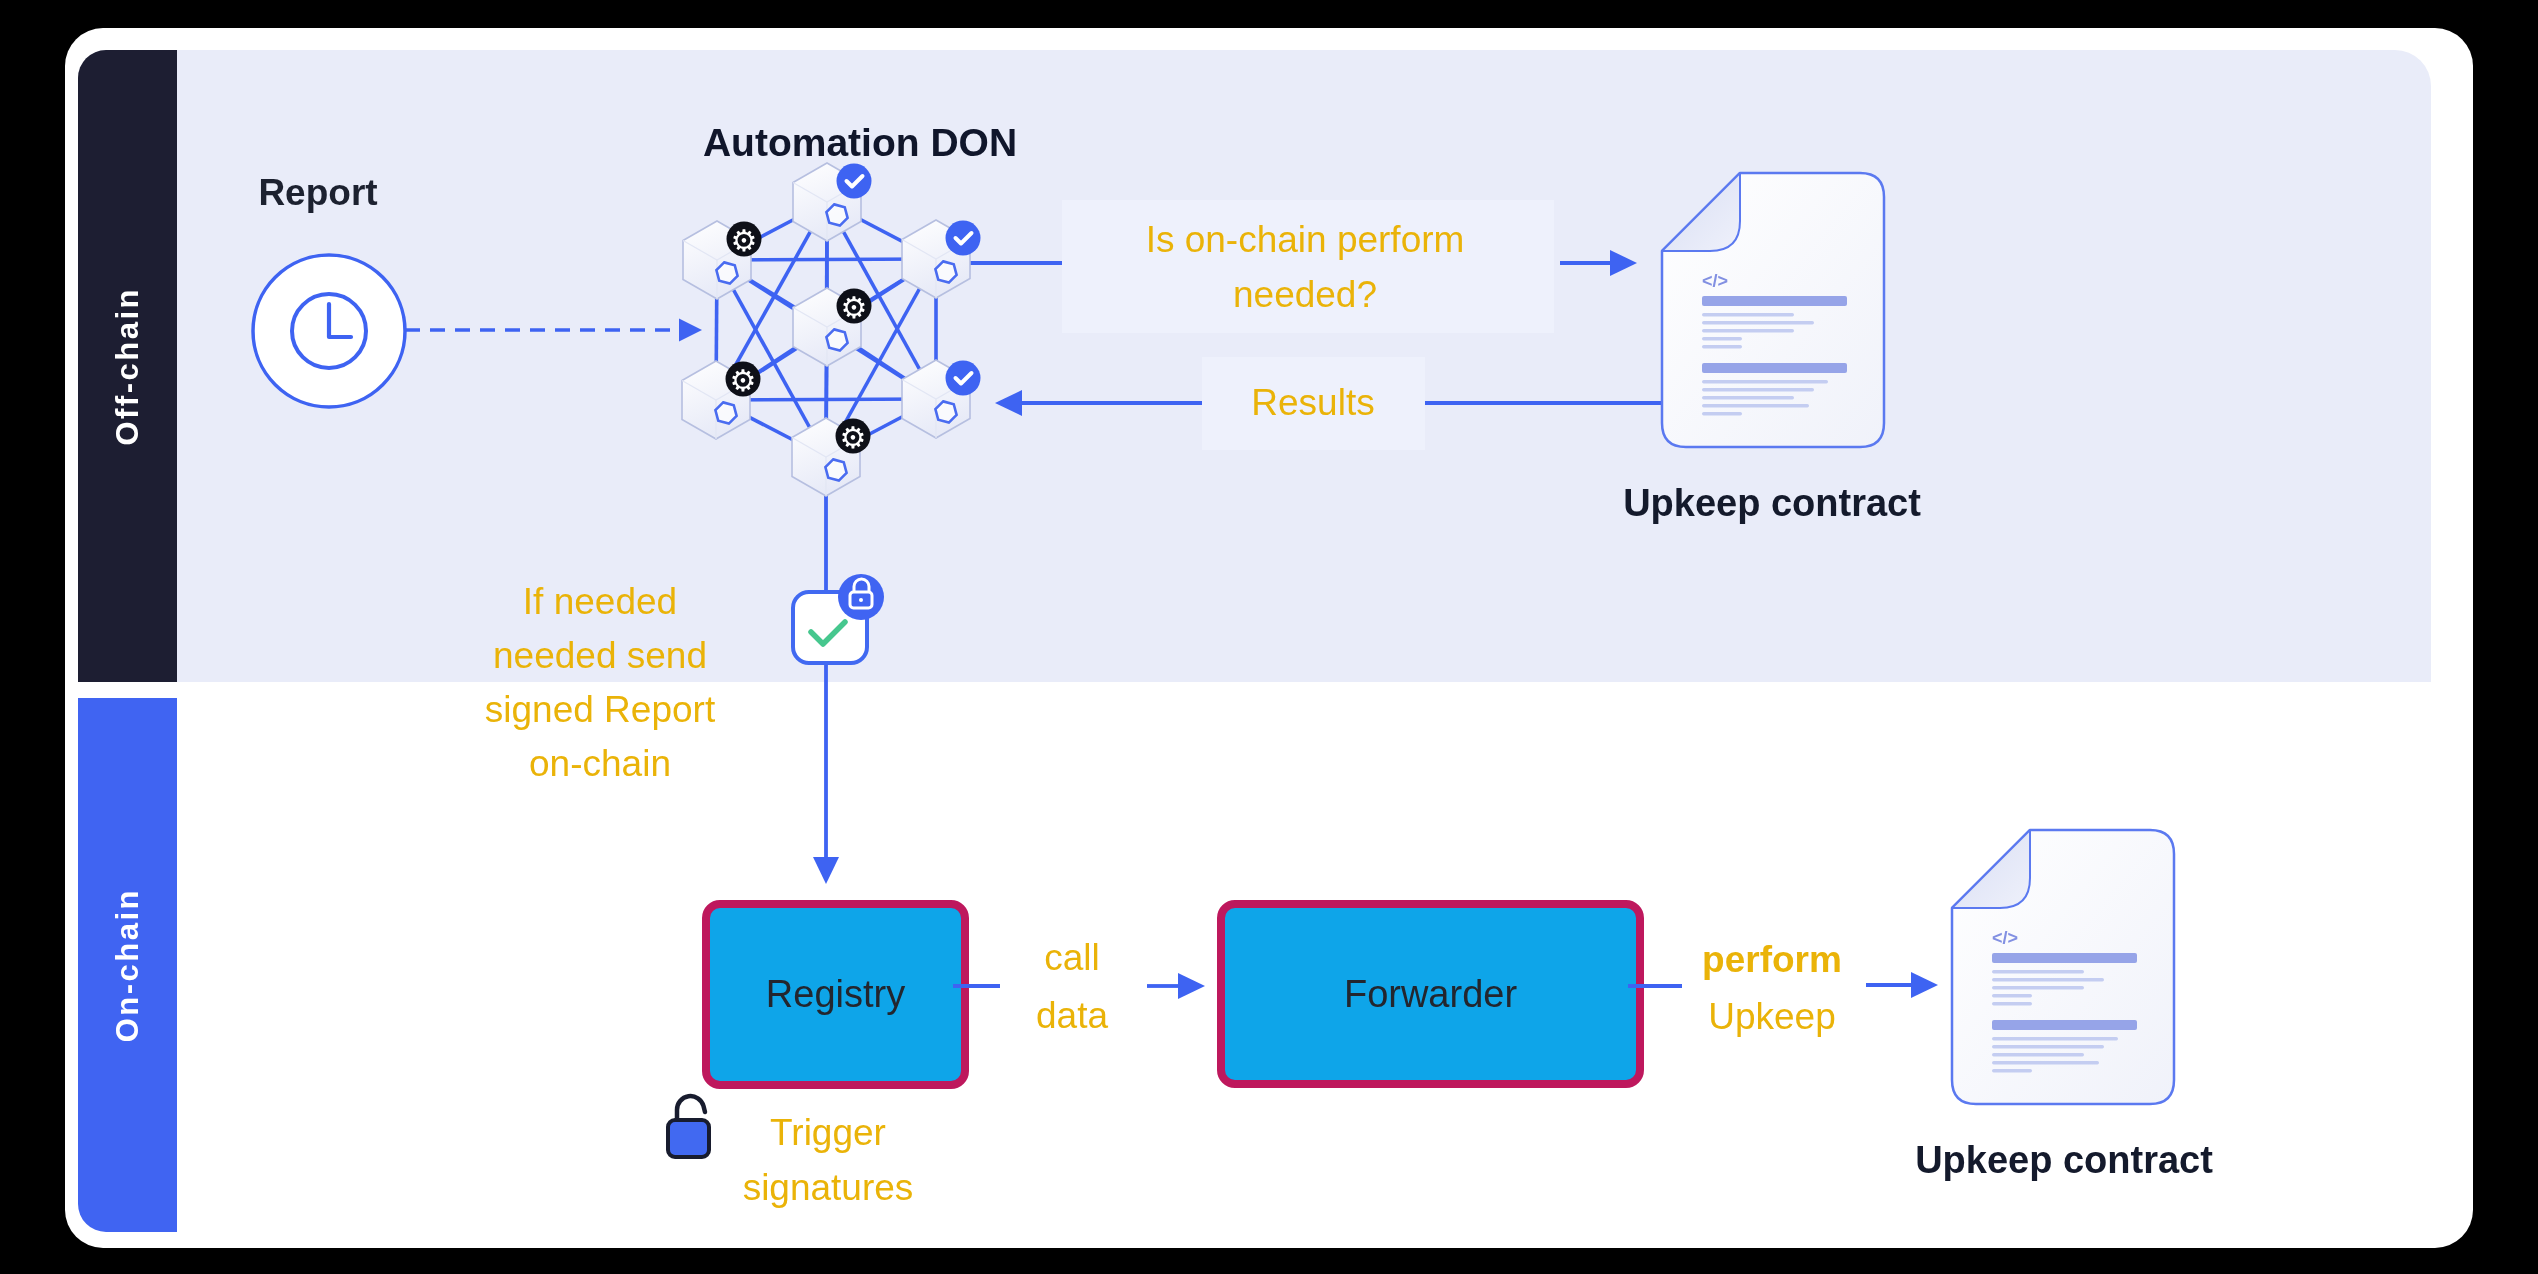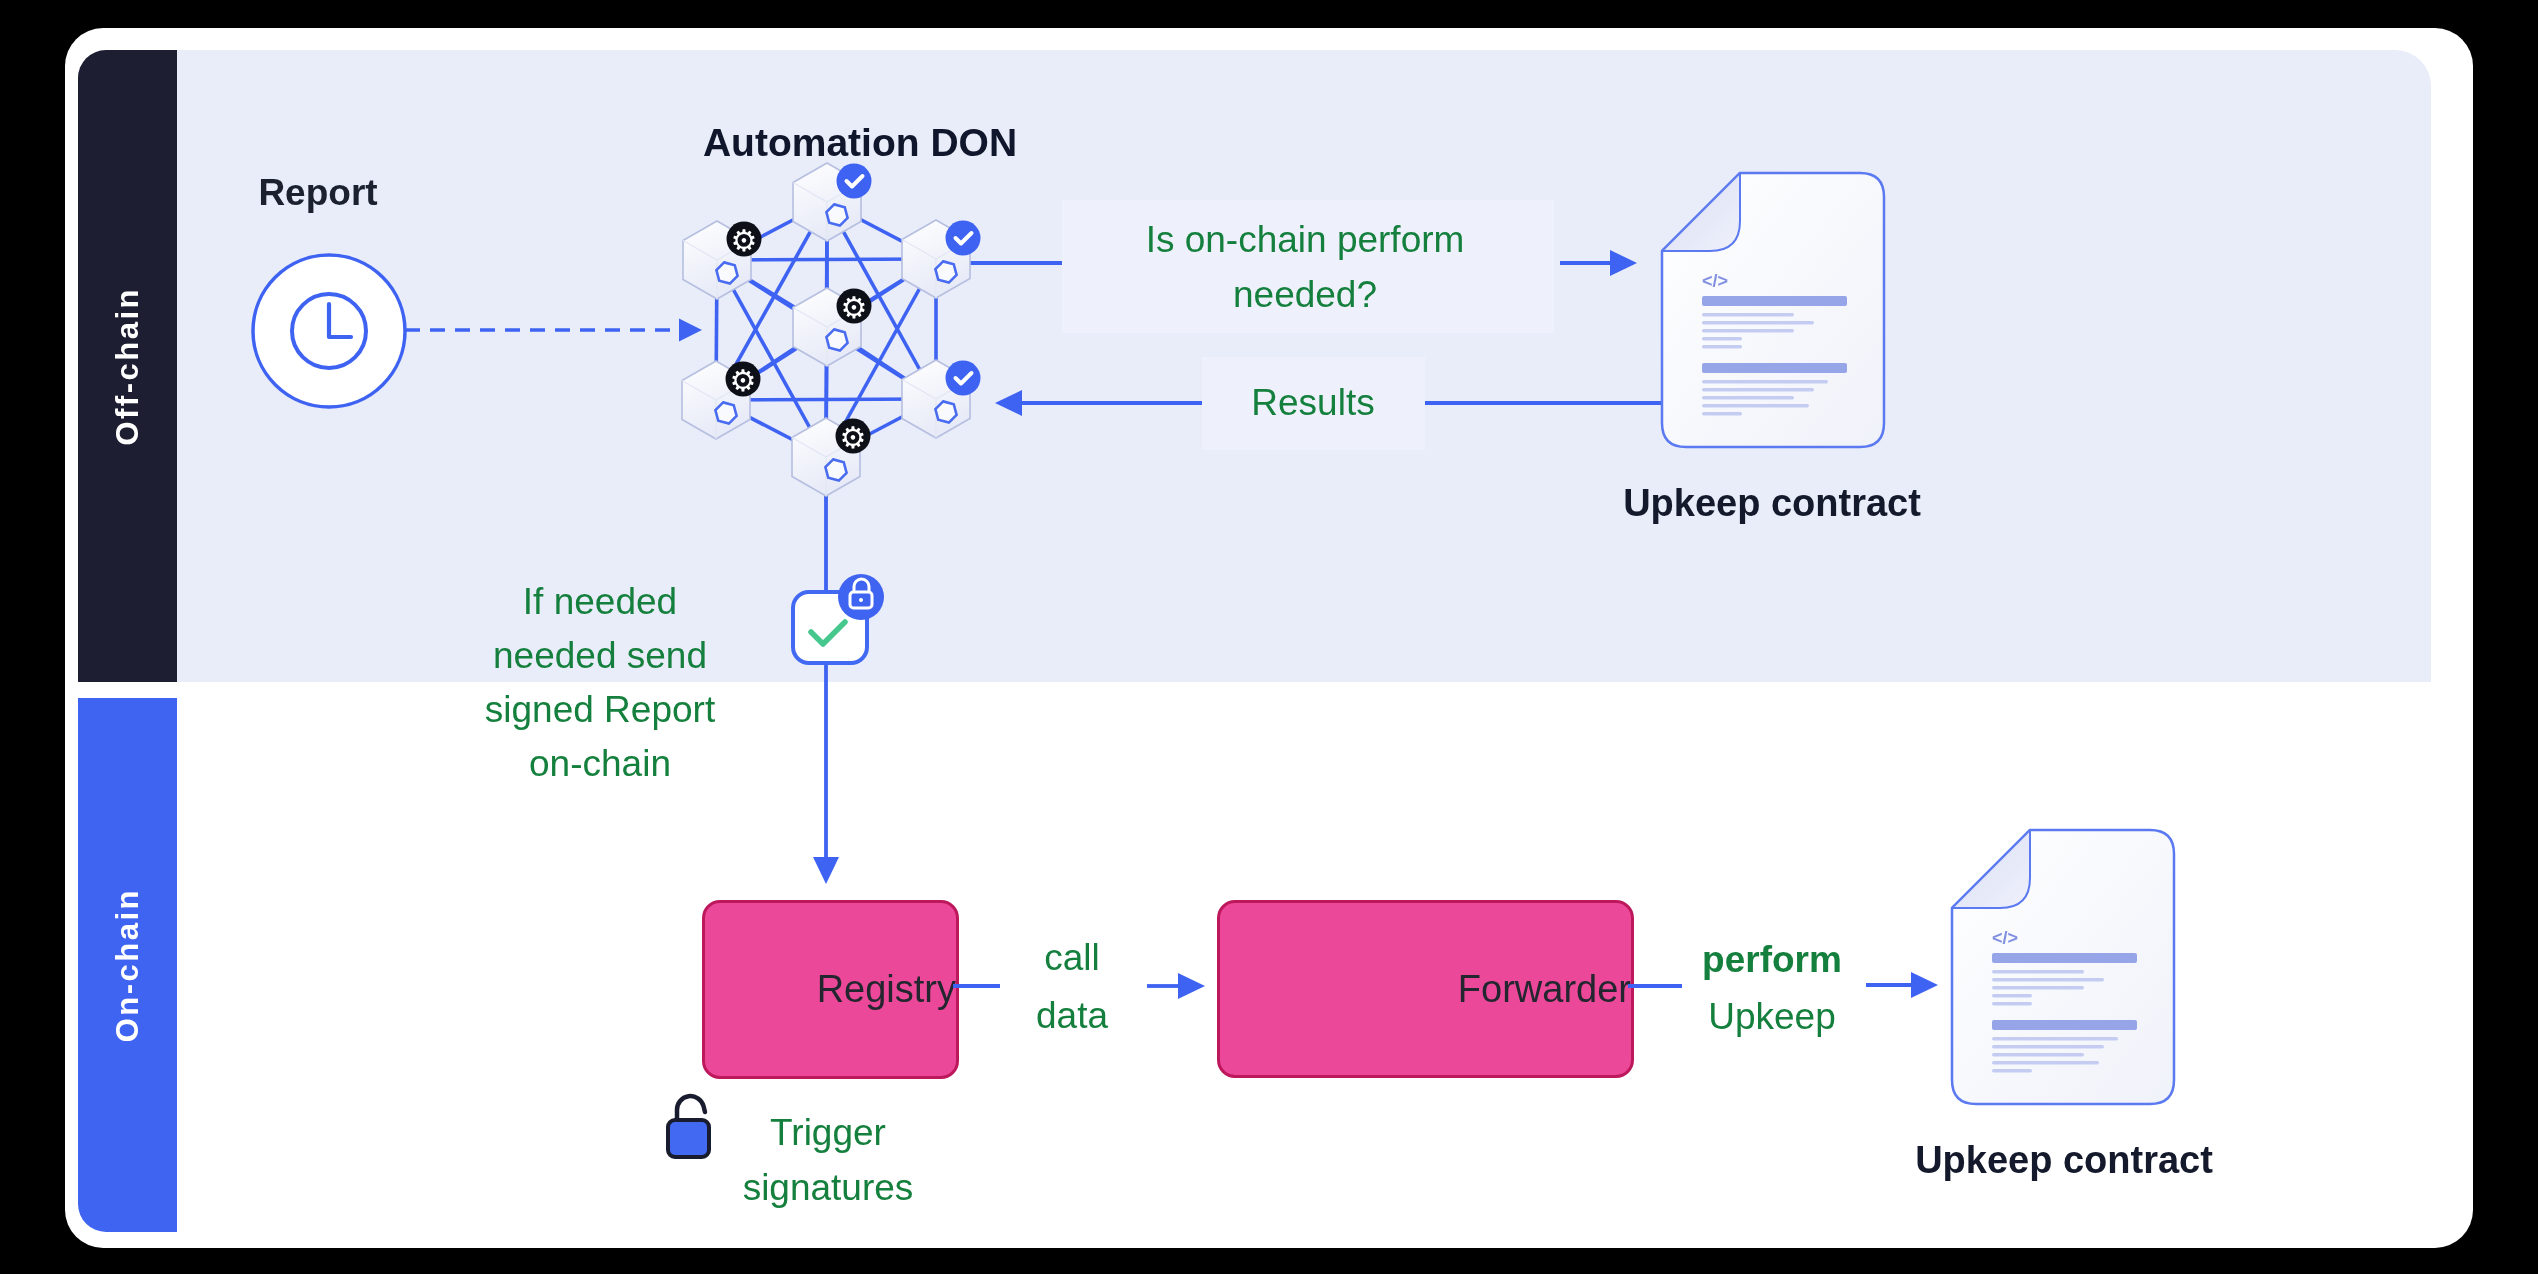--- a/index.html
+++ b/index.html
@@ -14,26 +14,26 @@
   .bar-onchain{top:698px;height:534px;background:#4064f2;border-radius:0 0 0 28px;}
   .side-label{
     writing-mode:vertical-rl;transform:rotate(180deg);
     color:#fff;font-weight:bold;font-size:31px;letter-spacing:2.5px;white-space:nowrap;
   }
   .lightbox{position:absolute;background:#eef1fc;z-index:1;}
   svg.overlay{position:absolute;left:0;top:0;z-index:2;}
   .t{position:absolute;transform:translate(-50%,-50%);white-space:nowrap;z-index:3;}
   .title{font-size:39px;font-weight:bold;color:#10162b;margin-top:31px;}
   .h-label{font-size:37px;font-weight:bold;color:#1c2130;}
-  .gray{font-size:37px;color:#15803d;}
+  .gray{font-size:37px;color:#eab308;}
   .box-label{font-size:38px;color:#23262e;}
   .doc-label{font-size:38px;font-weight:bold;color:#141a2c;}
   .node-box{
-    position:absolute;background:#ec4899;border:3px solid #be185d;border-radius:18px;
-    display:flex;align-items:center;justify-content:flex-end;z-index:1;
+    position:absolute;background:#0ea5e9;border:8px solid #be185d;border-radius:18px;
+    display:flex;align-items:center;justify-content:center;z-index:1;
   }
   #don-edges line{stroke:#3e63f2;stroke-width:3.6;}
   .ln{stroke:#3e63f2;stroke-width:3.8;fill:none;}
   .dash{stroke:#3e63f2;stroke-width:3.6;stroke-dasharray:15 10;fill:none;}
   .head{fill:#3e63f2;stroke:none;}
 </style>
 </head>
 <body>
 
 <div class="card"></div>

